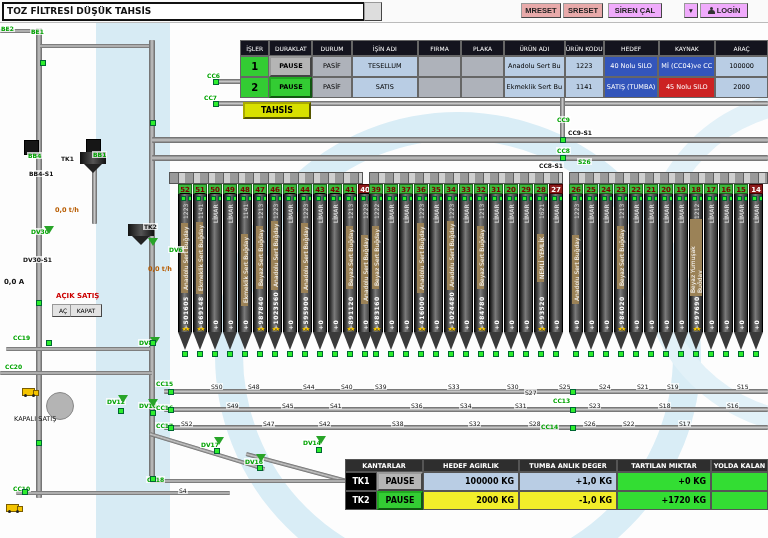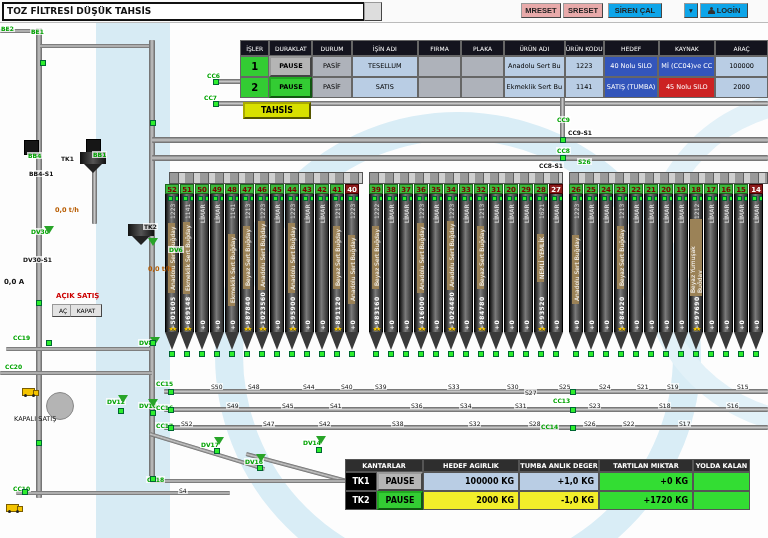--- a/index.html
+++ b/index.html
@@ -6,21 +6,21 @@
   body{font-family:"DejaVu Sans",sans-serif;background:#888;}
   .screen{position:relative;width:768px;height:538px;background:#fdfdfd;overflow:hidden;}
   
   .topbar{position:absolute;left:0;top:0;width:768px;height:22px;background:#fafafa;border-bottom:1px solid #bbb;z-index:6;}
   .alarm-box{position:absolute;left:2px;top:2px;width:356px;height:15px;background:#fff;border:2px solid #111;
              font-size:9px;font-weight:bold;line-height:15px;padding-left:3px;color:#111;overflow:hidden;}
   .alarm-btn{position:absolute;left:364px;top:2px;width:16px;height:17px;background:#ddd;border:1px outset #999;}
   .tb-btn{position:absolute;top:3px;height:15px;font-size:7.5px;font-weight:bold;border:1px outset #999;
           display:flex;align-items:center;justify-content:center;color:#222;cursor:pointer;padding:0 2px;box-sizing:border-box;}
   .pink{background:#e8aaaa;}
-  .grey{background:#0ea5e9;}
+  .grey{background:#f0abfc;}
   .person-icon{display:inline-block;width:7px;height:8px;position:relative;margin-right:2px;}
   .person-icon::before{content:"";position:absolute;left:2px;top:0;width:3px;height:3px;border-radius:50%;background:#333;}
   .person-icon::after{content:"";position:absolute;left:0;top:3px;width:7px;height:4px;border-radius:3px 3px 0 0;background:#333;}
   
   .wm-band{position:absolute;left:96px;top:22px;width:74px;height:516px;background:#d7ebf4;z-index:0;}
   .wm-circle{position:absolute;left:215px;top:112px;width:430px;height:430px;border-radius:50%;border:28px solid #d9edf6;z-index:0;}
   .wm-circle2{position:absolute;left:640px;top:90px;width:300px;height:300px;border-radius:50%;border:22px solid #e2f1f8;z-index:0;}
   
   .pipe{position:absolute;background:linear-gradient(#666,#c6c6c6 50%,#666);z-index:1;border-radius:1px;}
   .pipev{position:absolute;background:linear-gradient(90deg,#666,#c6c6c6 50%,#666);z-index:1;border-radius:1px;}
@@ -79,21 +79,21 @@
   .c-blue{background:#3355bb !important;color:#fff;}
   .c-red{background:#cc2222 !important;color:#fff;}
   .tahsis{position:absolute;left:243px;top:102px;width:64px;height:13px;background:#d8e000;border:2px outset #aa0;
           font-size:8px;font-weight:bold;display:flex;align-items:center;justify-content:center;z-index:5;cursor:pointer;}
   
   .st{position:absolute;left:345px;top:459px;z-index:5;}
   .sr{display:flex;}
   .sc2{border:1px solid #555;box-sizing:border-box;display:flex;align-items:center;justify-content:center;overflow:hidden;}
   .sh .sc2{background:#2e2e2e;color:#fff;height:13px;font-size:6.5px;font-weight:bold;}
   .sd .sc2{height:19px;font-size:8px;font-weight:bold;background:#d0d0d0;}
-  .sw0{width:78px}.sw1{width:96px}.sw2{width:80px}.sw3{width:94px}.sw4{width:57px}
+  .sw0{width:78px}.sw1{width:96px}.sw2{width:98px}.sw3{width:94px}.sw4{width:57px}
   .swn{width:32px}.swp{width:46px}
   .cell-name{background:#000 !important;color:#fff;font-size:9px;}
   .cell-val{justify-content:flex-end !important;padding-right:4px;}
   .bg-lblue{background:#b9cde4 !important;}
   .bg-yellow{background:#f2ee2a !important;}
   .bg-green{background:#33dd33 !important;}
 </style>
 </head>
 <body>
 
@@ -152,21 +152,21 @@
       <div class="tw1"></div>
       <div class="tw2"></div>
     </div>
   <div class="truck" style="left:6px;top:504px;">
       <div class="tbody"></div>
       <div class="tcab"></div>
       <div class="tw1"></div>
       <div class="tw2"></div>
     </div>
 
-  <div class="silo-group" style="left:165px;top:184px;">
+  <div class="silo-group" style="left:178px;top:184px;text-decoration:underline;">
       <div class="silo">
         <div class="snum">52</div>
         <div class="sbody">
           <div class="dots"></div>
           <div class="vtext">
             <span class="sv">+501605</span>
             <span class="sn tan">Anadolu Sert Buğday</span>
             <span class="sc">1223</span>
           </div>
           <div class="stars">★★</div>

